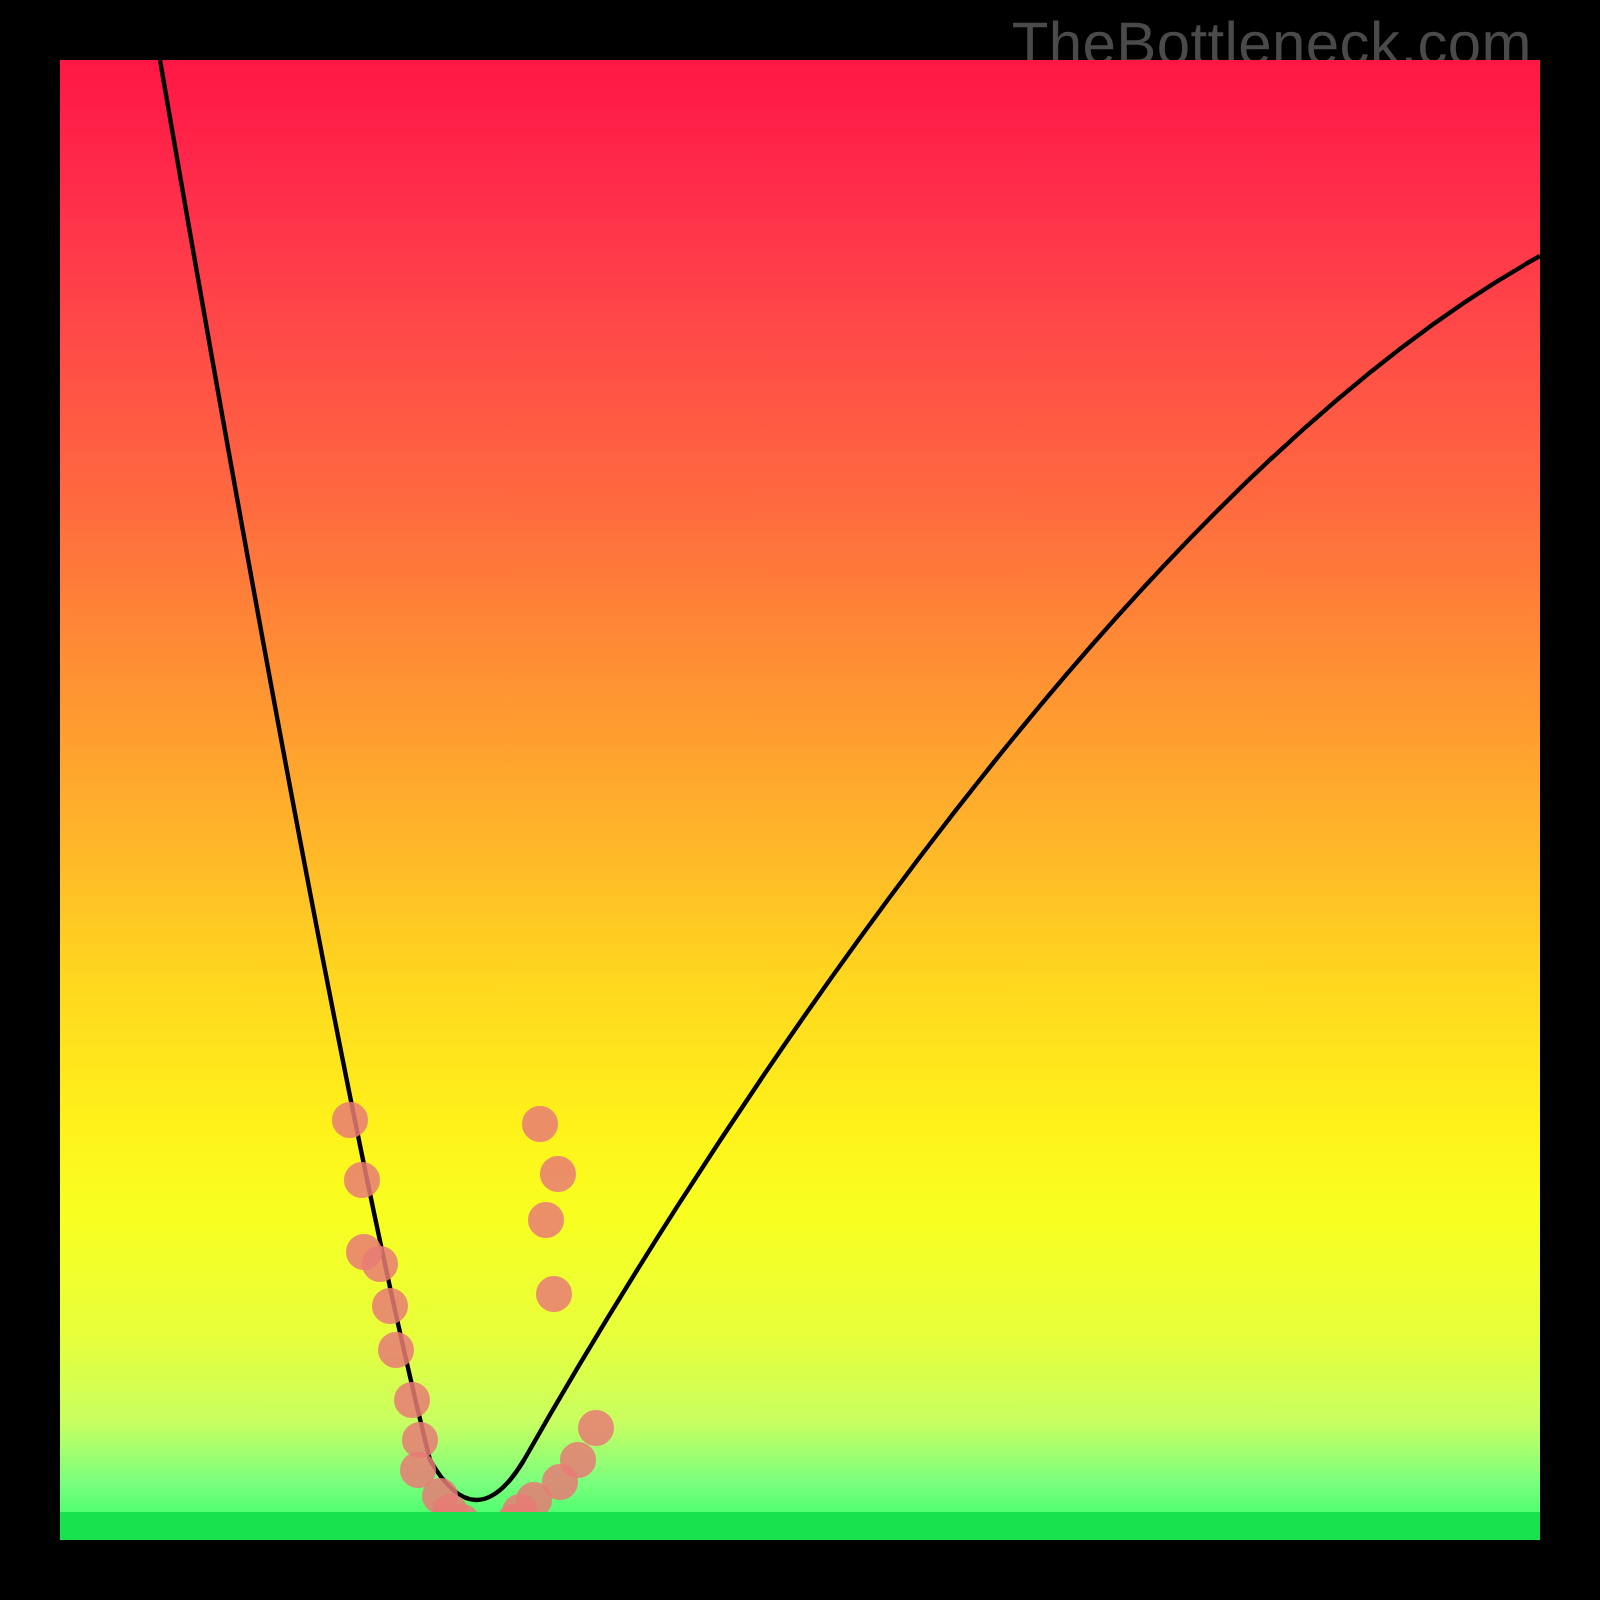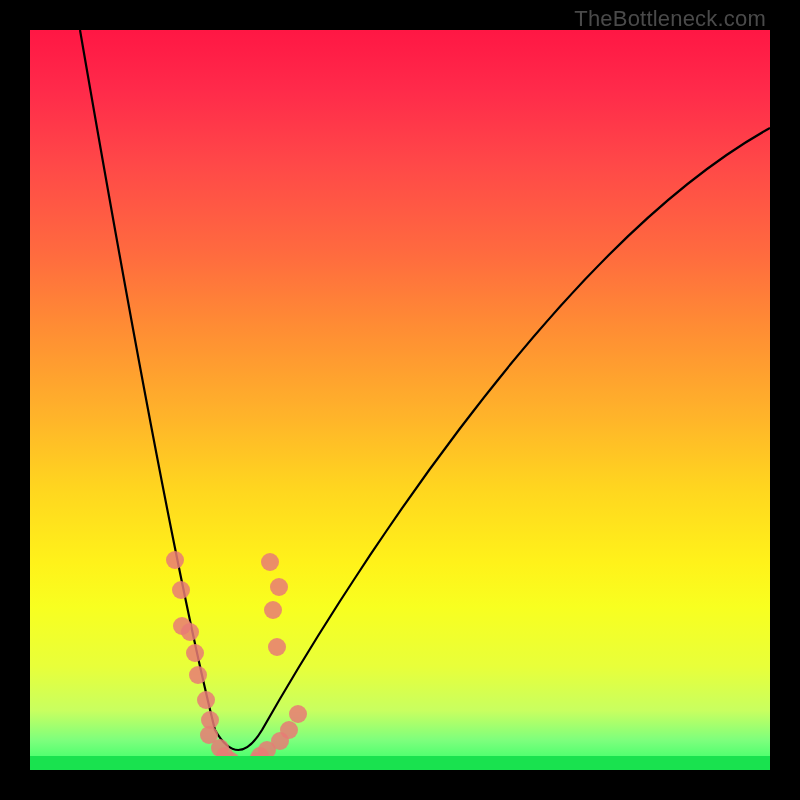--- a/index.html
+++ b/index.html
@@ -40,21 +40,21 @@
     bottom: 0;
     width: 100%;
     height: 14px;
     background: #19e24f;
   }
   .watermark {
     position: absolute;
     top: 6px;
     right: 34px;
     color: #4a4a4a;
-    font-size: 22px;
+    font-size: 30px;
     font-weight: 500;
     letter-spacing: 0.2px;
   }
   svg.curve {
     position: absolute;
     left: 0;
     top: 0;
     width: 740px;
     height: 740px;
   }

